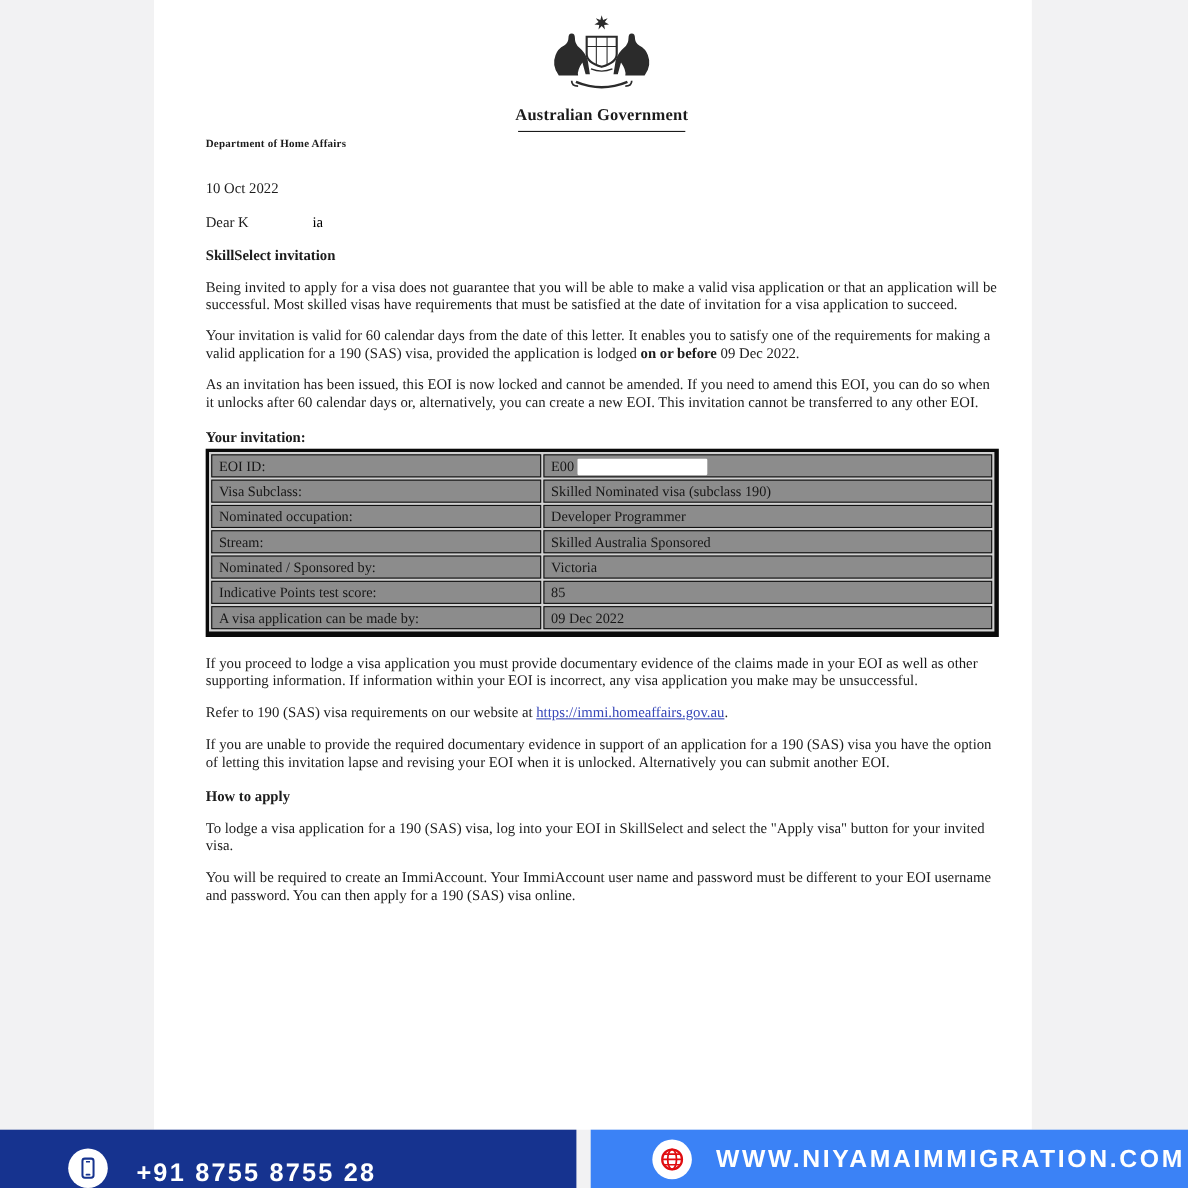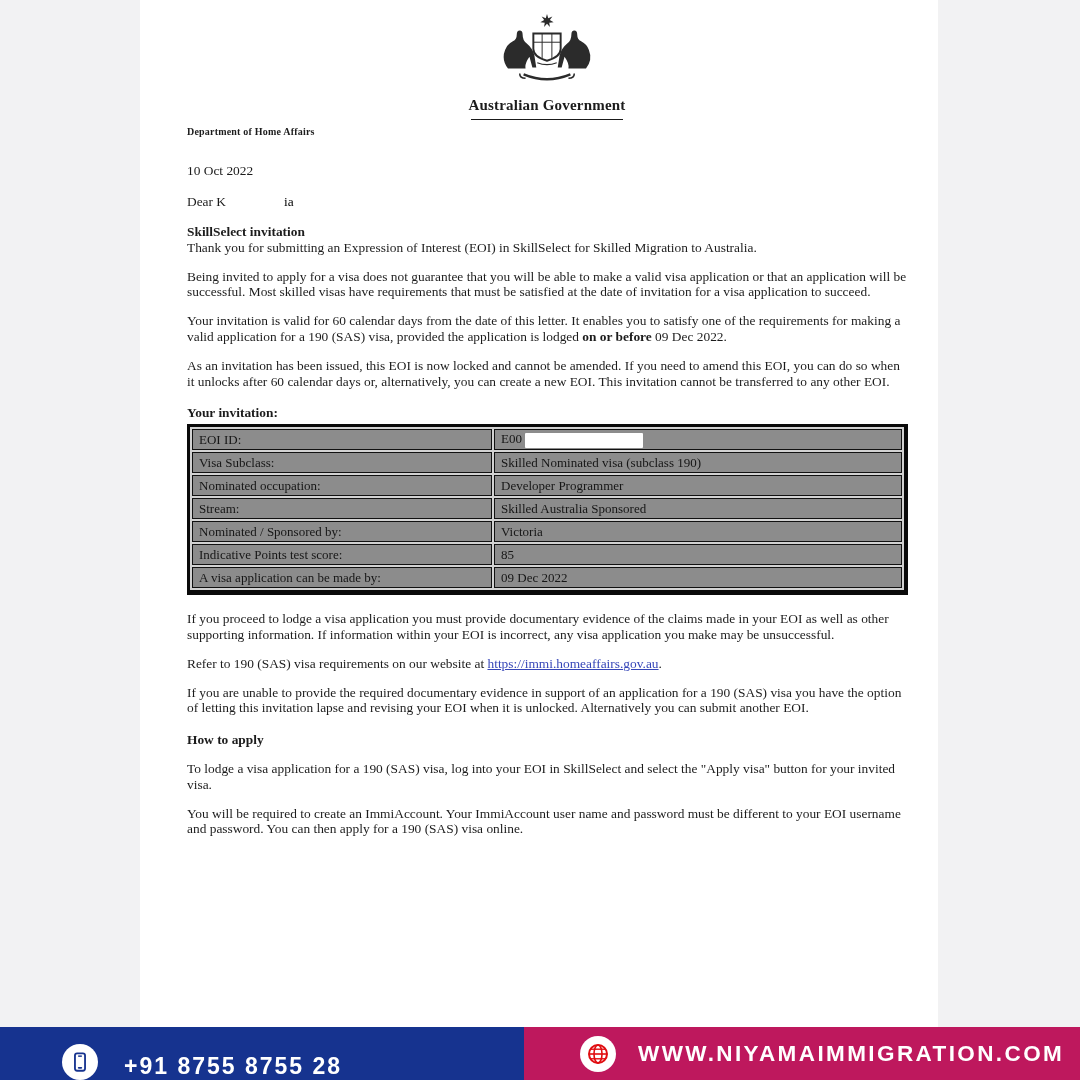--- a/index.html
+++ b/index.html
@@ -61,21 +61,20 @@
       <div class="gov-title">Australian Government</div>
       <hr class="gov-divider">
       <div class="dept-title">Department of Home Affairs</div>
 
       <div class="date-line">10 Oct 2022</div>
       <div class="salutation">
         <span>Dear K</span><span class="redacted-name">ia</span>
       </div>
 
       <div class="sec-heading">SkillSelect invitation</div>
-      <p class="body-p tight">Thank you for submitting an Expression of Interest (EOI) in SkillSelect for Skilled Migration to Australia.</p>
       <p class="body-p">Being invited to apply for a visa does not guarantee that you will be able to make a valid visa application or that an application will be successful. Most skilled visas have requirements that must be satisfied at the date of invitation for a visa application to succeed.</p>
       <p class="body-p"><span>Your invitation is valid for 60 calendar days from the date of this letter. It enables you to satisfy one of the requirements for making a valid application for a 190 (SAS) visa, provided the application is lodged </span><b>on or before</b><span> 09 Dec 2022.</span></p>
       <p class="body-p">As an invitation has been issued, this EOI is now locked and cannot be amended. If you need to amend this EOI, you can do so when it unlocks after 60 calendar days or, alternatively, you can create a new EOI. This invitation cannot be transferred to any other EOI.</p>
 
       <div class="inv-heading">Your invitation:</div>
       <table class="inv-table">
         <tbody>
           <tr>
             <td class="lbl">EOI ID:</td>
             <td><span>E00</span><span class="redaction-box"></span></td>
@@ -122,21 +121,21 @@
     <div class="footer-blue" style="background:#16338f;">
       <div class="badge-circle">
         <svg width="22" height="22" viewBox="0 0 24 24">
           <rect x="6.5" y="2.5" width="11" height="19" rx="2.4" fill="none" stroke="#16338f" stroke-width="2"></rect>
           <line x1="10" y1="5.6" x2="14" y2="5.6" stroke="#16338f" stroke-width="1.6"></line>
           <line x1="10.5" y1="18.4" x2="13.5" y2="18.4" stroke="#16338f" stroke-width="1.8" stroke-linecap="round"></line>
         </svg>
       </div>
       <span class="footer-text">+91 8755 8755 28</span>
     </div>
-    <div class="footer-red" style="background:#be185d;">
+    <div class="footer-red" style="background:#3b82f6;margin-left:13px;">
       <div class="badge-circle">
         <svg width="24" height="24" viewBox="0 0 24 24">
           <circle cx="12" cy="12" r="9" fill="none" stroke="#e00d10" stroke-width="2"></circle>
           <ellipse cx="12" cy="12" rx="4" ry="9" fill="none" stroke="#e00d10" stroke-width="1.6"></ellipse>
           <line x1="3" y1="12" x2="21" y2="12" stroke="#e00d10" stroke-width="1.6"></line>
           <line x1="4.2" y1="7.2" x2="19.8" y2="7.2" stroke="#e00d10" stroke-width="1.4"></line>
           <line x1="4.2" y1="16.8" x2="19.8" y2="16.8" stroke="#e00d10" stroke-width="1.4"></line>
         </svg>
       </div>
       <span class="footer-text">WWW.NIYAMAIMMIGRATION.COM</span>

